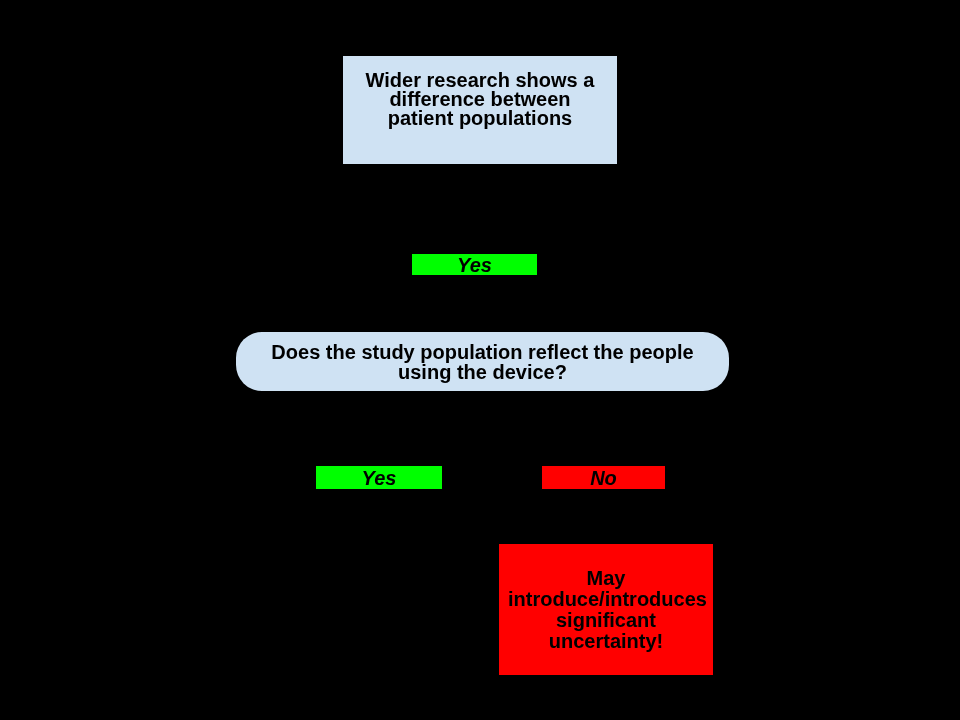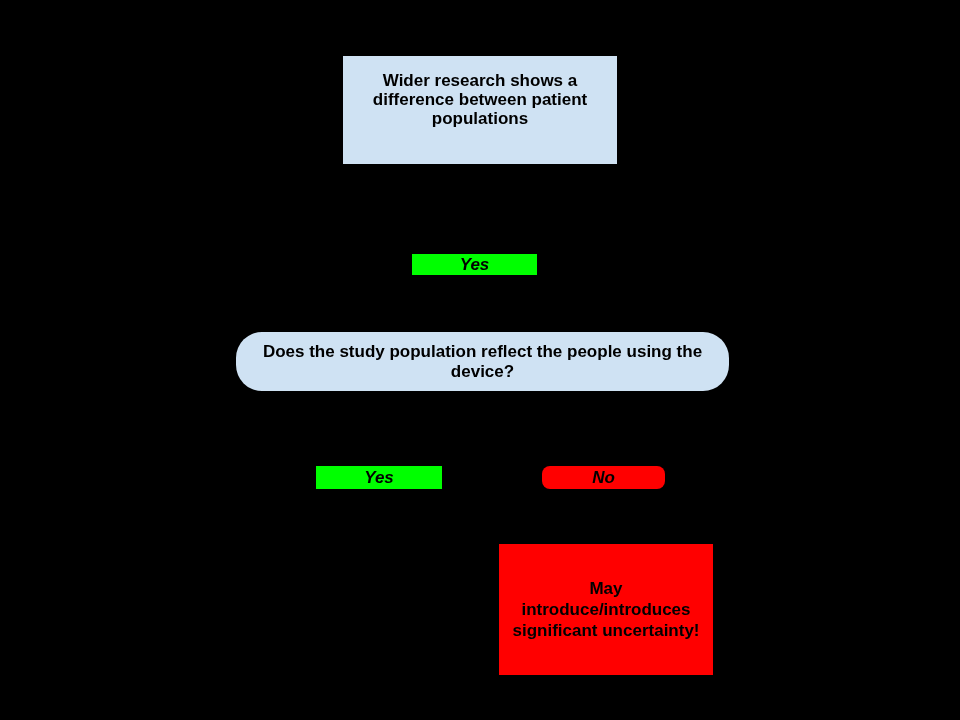--- a/index.html
+++ b/index.html
@@ -14,21 +14,21 @@
     font-family: "Liberation Sans", sans-serif;
     font-weight: bold;
   }
   .node {
     position: absolute;
     box-sizing: border-box;
     display: flex;
     align-items: center;
     justify-content: center;
     text-align: center;
-    font-size: 17px;
+    font-size: 20px;
     line-height: 20px;
   }
   .node .txt {
     display: block;
     width: 100%;
   }
   
   .premise {
     left: 343px;
     top: 56px;
@@ -99,21 +99,21 @@
   </div>
 
   <div class="node question" style="background-color: rgb(207, 226, 243);">
     <span class="txt">Does the study population reflect the people using the device?</span>
   </div>
 
   <div class="node branch-label yes-branch" style="background-color: rgb(0, 255, 0);">
     <span class="txt">Yes</span>
   </div>
 
-  <div class="node branch-label no-branch" style="background-color: rgb(255, 0, 0); border-radius: 8px;">
+  <div class="node branch-label no-branch" style="background-color: rgb(255, 0, 0);">
     <span class="txt">No</span>
   </div>
 
 
   <div class="node outcome-no" style="background-color: rgb(255, 0, 0);">
     <span class="txt">May introduce/introduces significant uncertainty!</span>
   </div>
 
 </div>
 

